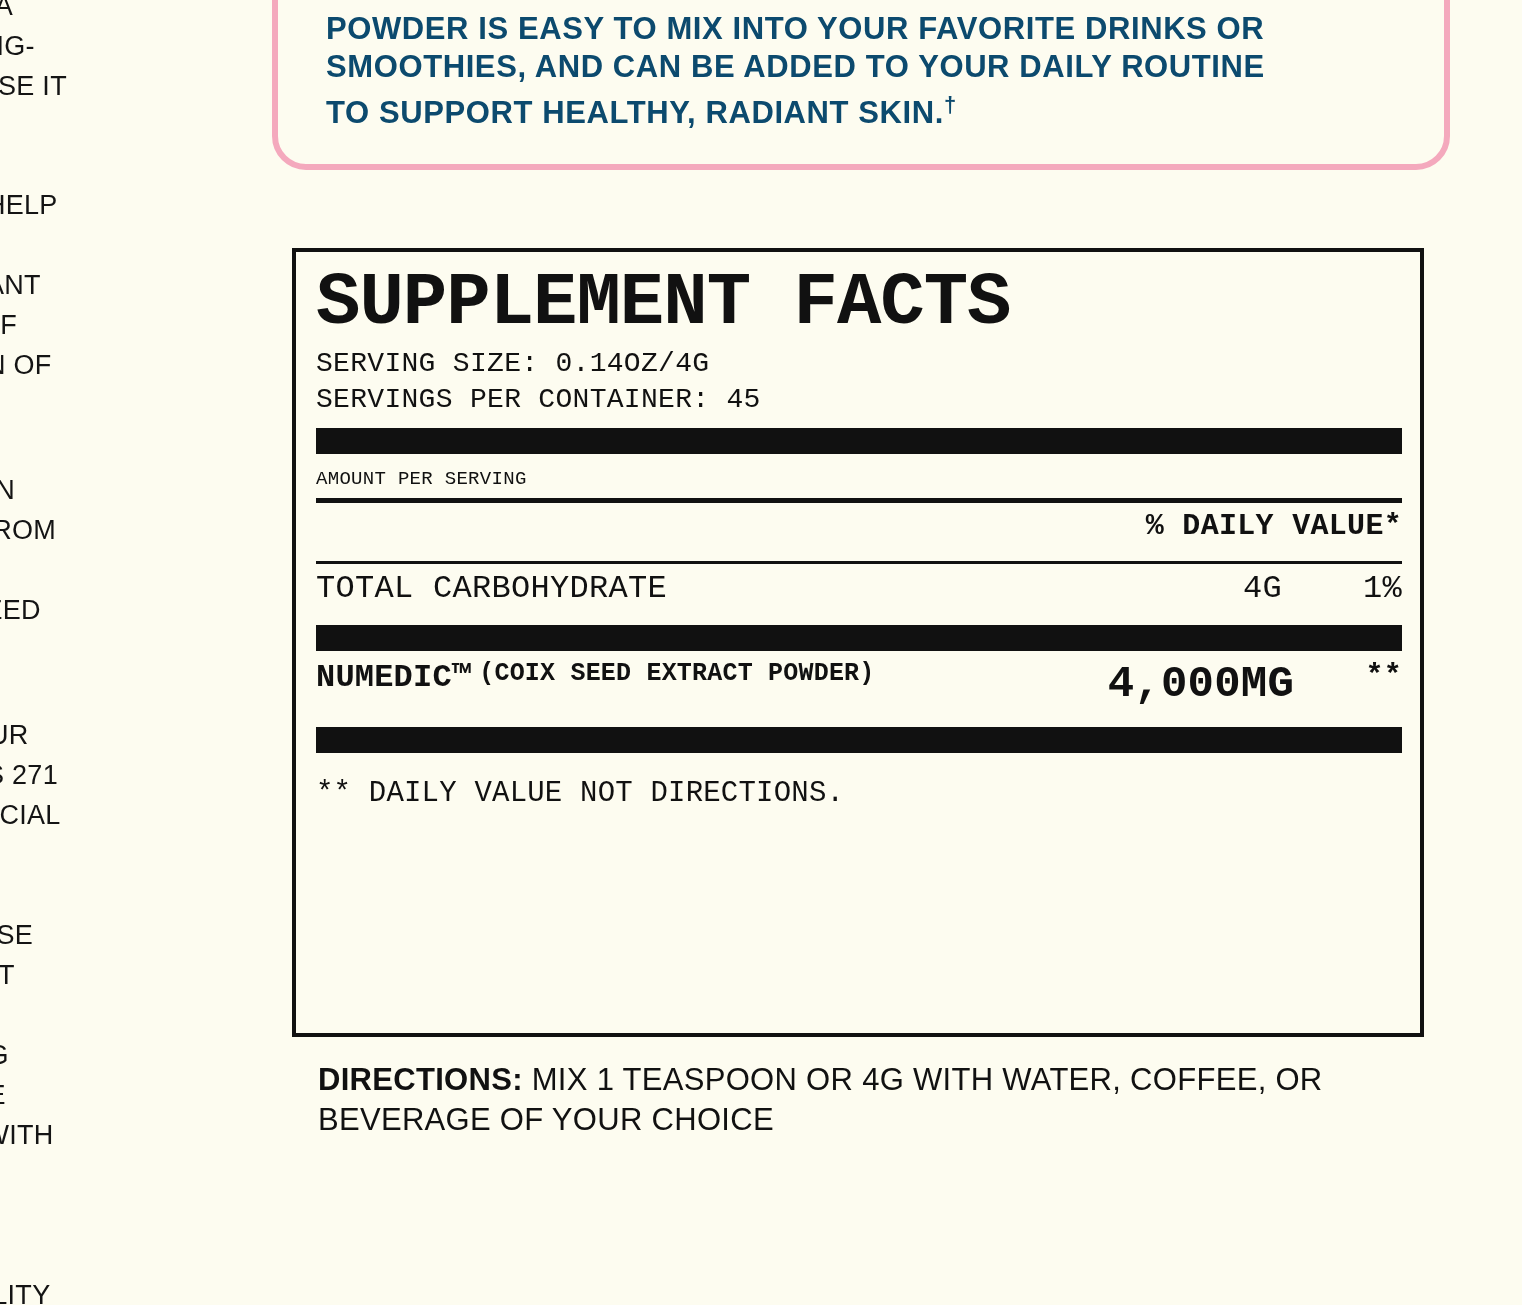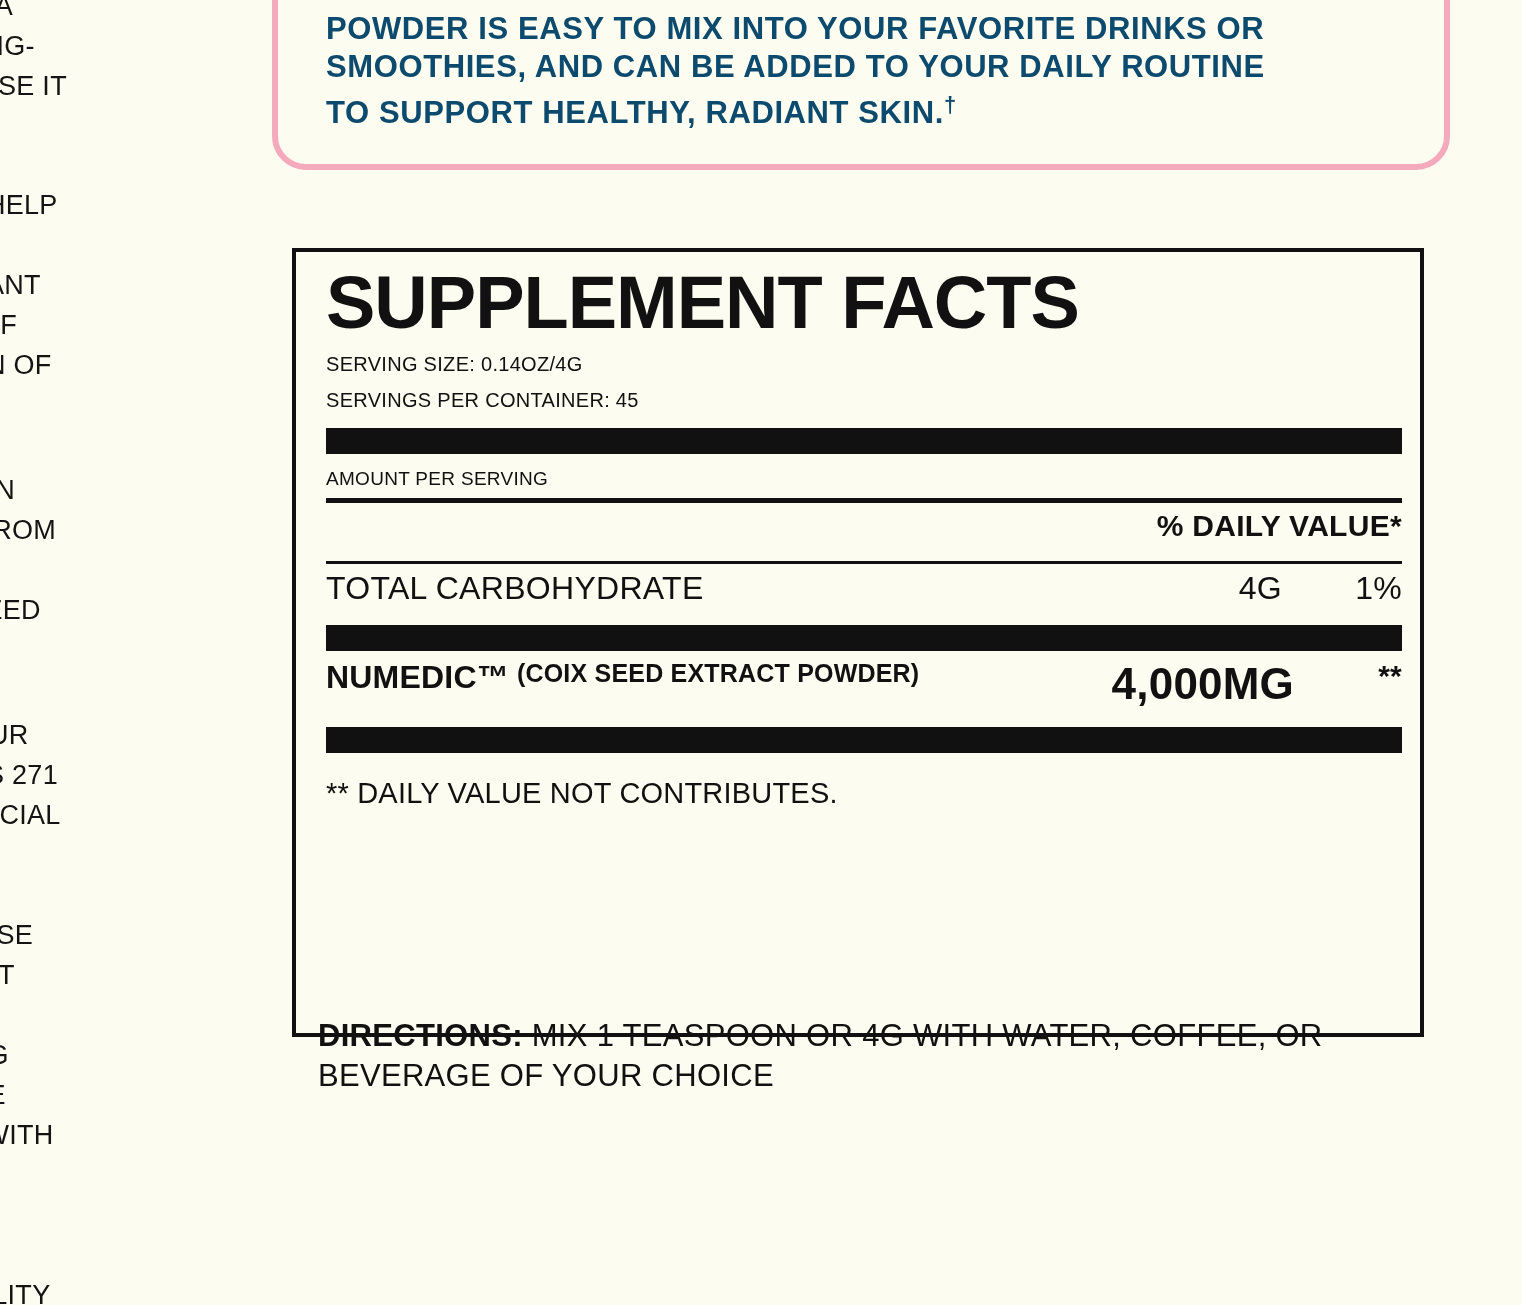--- a/index.html
+++ b/index.html
@@ -71,33 +71,34 @@
     left: 292px;
     top: 248px;
     width: 1132px;
     height: 789px;
     border: 4px solid #111111;
     box-sizing: border-box;
     background: #fdfcf0;
   }
   .sf-inner {
     position: absolute;
-    left: 30px;
+    left: 20px;
     right: 18px;
     top: 10px;
+    font-family: Liberation Mono, monospace;
   }
   .sf-title {
     font-size: 74px;
     font-weight: bold;
     letter-spacing: -1px;
     line-height: 82px;
     margin: 0 0 2px 0;
   }
   .sf-line {
-    font-size: 20px;
+    font-size: 28px;
     line-height: 36px;
     letter-spacing: 0.3px;
   }
   .bar-thick {
     height: 26px;
     background: #111111;
     margin: 10px 0 0 0;
   }
   .bar-thin {
     height: 5px;
@@ -191,21 +192,21 @@
     font-size: 29px;
     line-height: 37px;
     letter-spacing: 0.2px;
     padding-top: 22px;
   }
 
   
   .directions {
     position: absolute;
     left: 318px;
-    top: 1016px;
+    top: 1060px;
     width: 1060px;
     font-size: 31px;
     line-height: 40px;
     letter-spacing: 0.3px;
   }
   .directions b { font-weight: bold; }
 </style>
 </head>
 <body>
 
@@ -269,17 +270,17 @@
 
     <div class="ingredient-row">
       <div class="ing-name">NUMEDIC™</div>
       <div class="ing-sub">(COIX SEED EXTRACT POWDER)</div>
       <div class="ing-amount">4,000MG</div>
       <div class="ing-dv">**</div>
     </div>
 
     <div class="bar-thick"></div>
 
-    <div class="footnote2">** DAILY VALUE NOT CONTRIBUTES.</div>
+    <div class="footnote2">** DAILY VALUE NOT DIRECTIONS.</div>
   </div>
 </div>
 
 <div class="directions"><b>DIRECTIONS:</b><span> MIX 1 TEASPOON OR 4G WITH WATER, COFFEE, OR BEVERAGE OF YOUR CHOICE</span></div>
 
 </body></html>

